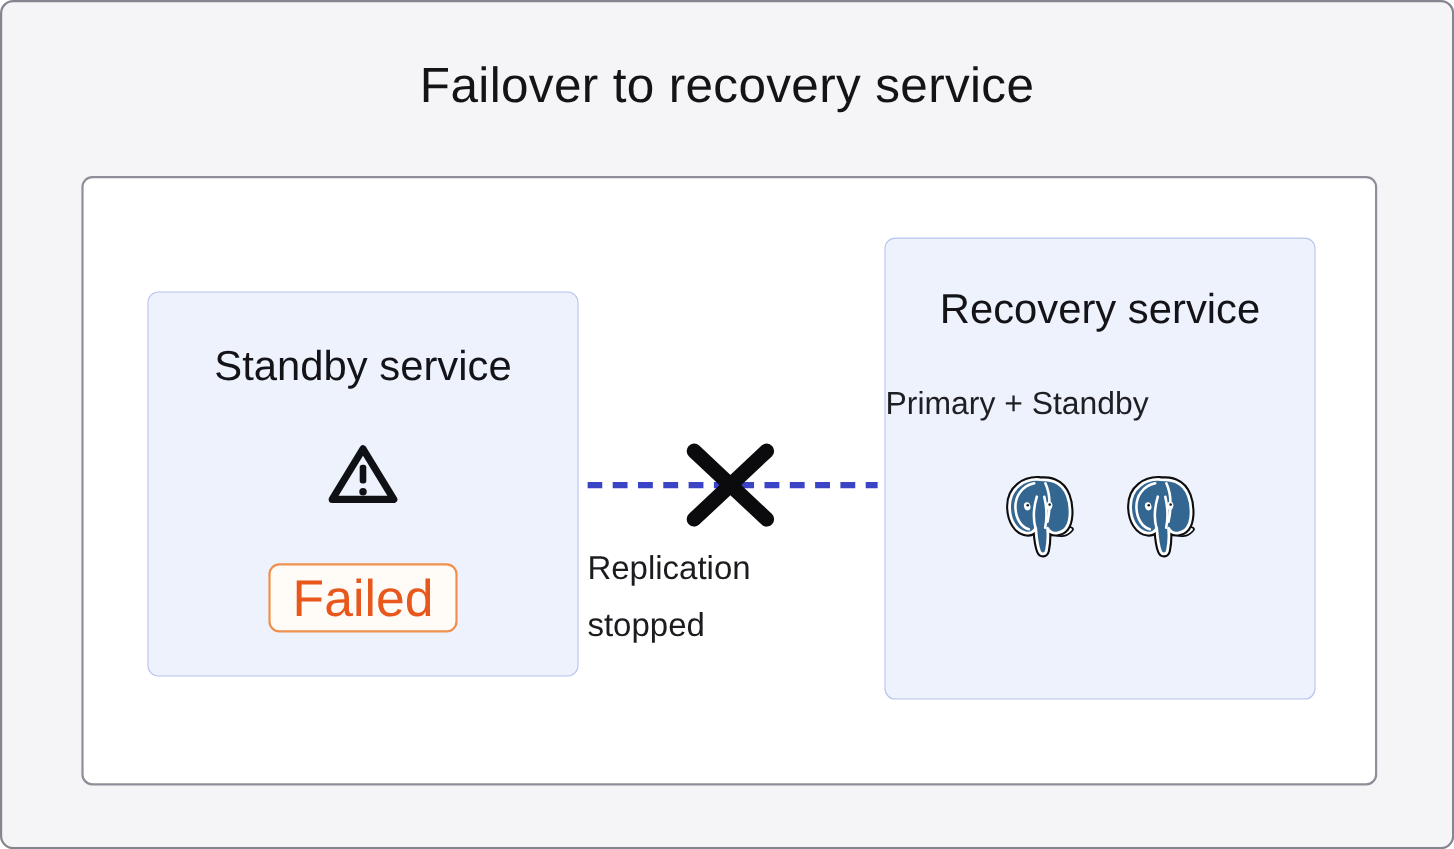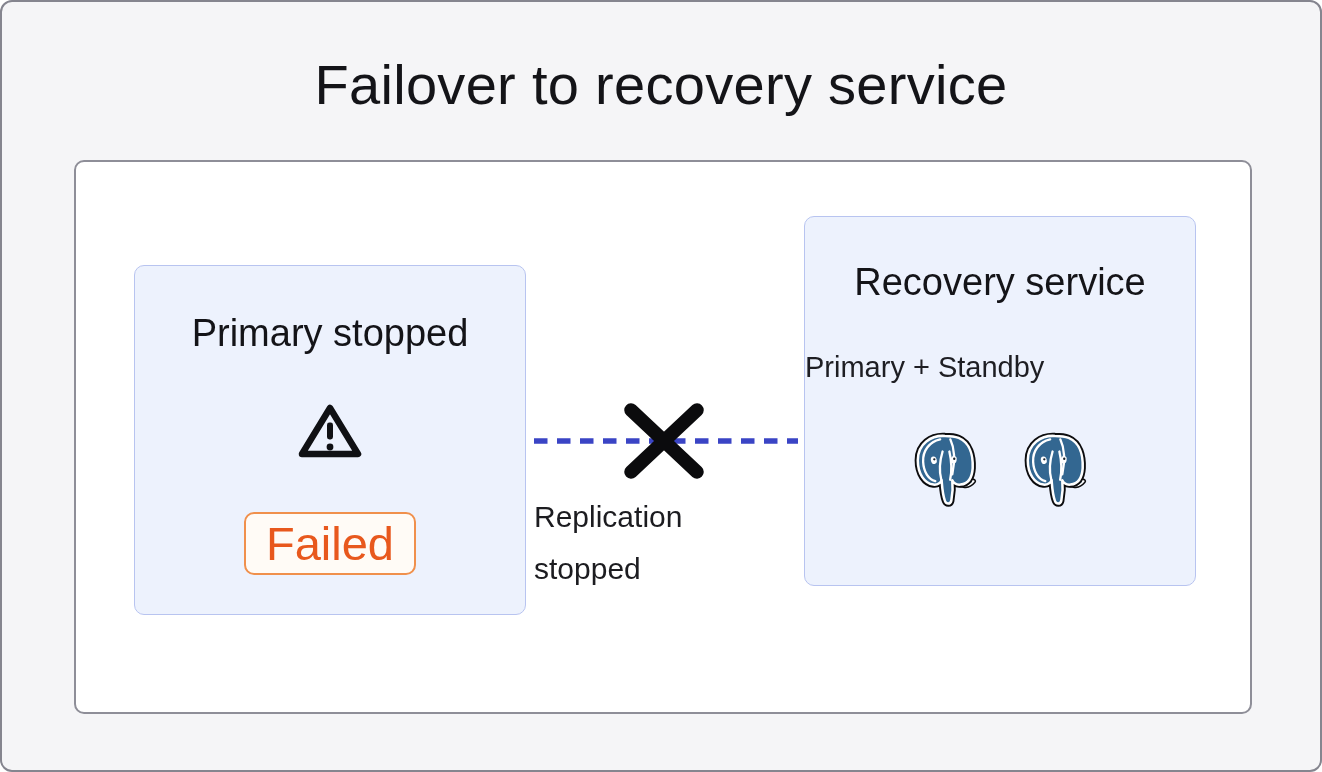--- a/index.html
+++ b/index.html
@@ -17,21 +17,21 @@
     border: 2px solid var(--frame-border, #85858f);
     border-radius: 12px;
     overflow: hidden;
   }
   .page-title {
     position: absolute;
     top: 50px;
     left: 0;
     right: 0;
     text-align: center;
-    font-size: 56px;
+    font-size: 45px;
     font-weight: 400;
     color: var(--ink, #141418);
     letter-spacing: 0.3px;
   }
   .panel {
     position: absolute;
     left: 72px;
     top: 158px;
     width: 1178px;
     height: 554px;
@@ -41,21 +41,21 @@
     border-radius: 10px;
   }
   .node {
     position: absolute;
     box-sizing: border-box;
     background: var(--node-bg, #edf2fd);
     border: 1.5px solid var(--node-border, #b8c4f0);
     border-radius: 10px;
   }
   .node-primary   { left: 58px;  top: 103px; width: 392px; height: 350px; }
-  .node-recovery  { left: 728px; top: 54px;  width: 392px; height: 370px; }
+  .node-recovery  { left: 728px; top: 54px;  width: 392px; height: 420px; }
   .node-title {
     position: absolute;
     left: 0; right: 0;
     text-align: center;
     font-size: 38px;
     font-weight: 400;
     color: var(--ink, #141418);
   }
   .node-primary .node-title  { top: 46px; }
   .node-recovery .node-title { top: 44px; }
@@ -138,21 +138,21 @@
 </head>
 <body>
 
 <div class="canvas">
 
   <div class="page-title">Failover to recovery service</div>
 
   <div class="panel">
 
     <div class="node node-primary">
-      <div class="node-title">Primary stopped</div>
+      <div class="node-title">Standby service</div>
       <div class="warning-wrap">
         <svg width="66" height="62" viewBox="0 0 66 60" aria-hidden="true">
           <path d="M33 7 L61 53 L5 53 Z" fill="none" stroke="#101114" stroke-width="6.5" stroke-linejoin="round"></path>
           <rect x="30" y="21.5" width="6" height="17" rx="2.4" fill="#101114"></rect>
           <circle cx="33" cy="46" r="3.4" fill="#101114"></circle>
         </svg>
       </div>
       <div class="badge badge-failed">Failed</div>
     </div>
 

